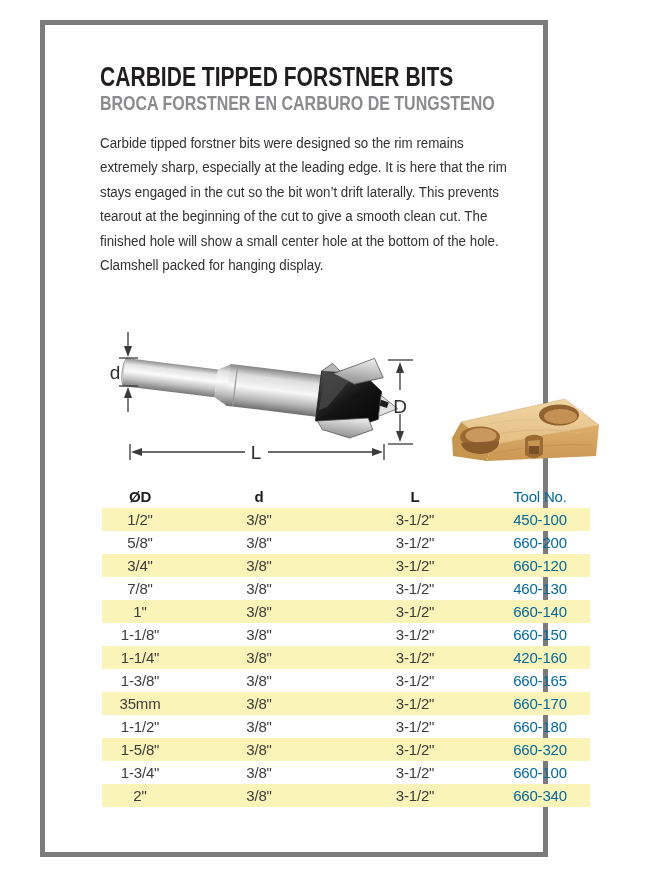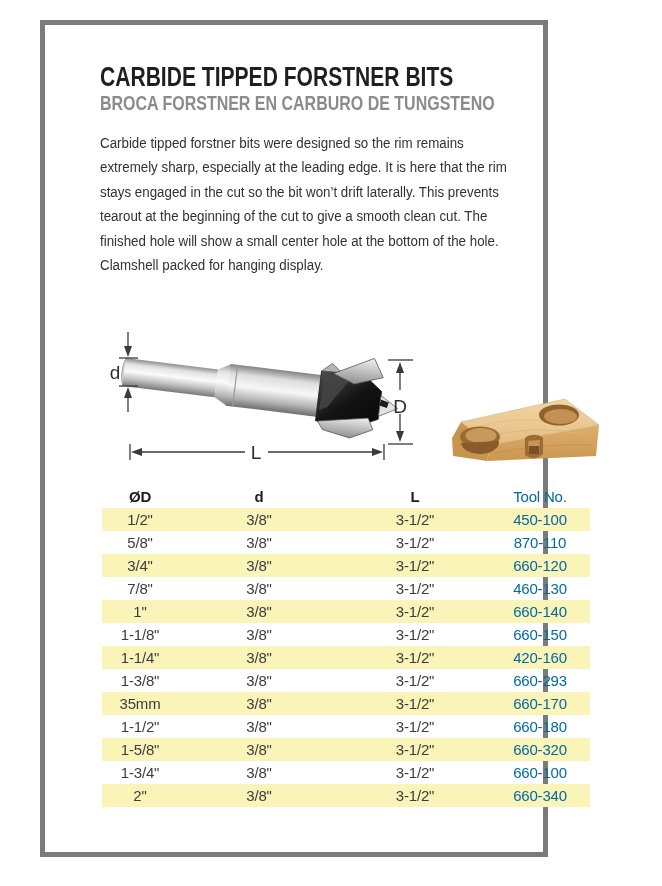--- a/index.html
+++ b/index.html
@@ -169,21 +169,21 @@
         <div class="t-row alt">
     <div class="c c1">1/2"</div>
     <div class="c c2">3/8"</div>
     <div class="c c3">3-1/2"</div>
     <div class="c c4">450-100</div>
   </div>
         <div class="t-row">
     <div class="c c1">5/8"</div>
     <div class="c c2">3/8"</div>
     <div class="c c3">3-1/2"</div>
-    <div class="c c4">870-110</div>
+    <div class="c c4">660-200</div>
   </div>
         <div class="t-row alt">
     <div class="c c1">3/4"</div>
     <div class="c c2">3/8"</div>
     <div class="c c3">3-1/2"</div>
     <div class="c c4">660-120</div>
   </div>
         <div class="t-row">
     <div class="c c1">7/8"</div>
     <div class="c c2">3/8"</div>
@@ -205,21 +205,21 @@
         <div class="t-row alt">
     <div class="c c1">1-1/4"</div>
     <div class="c c2">3/8"</div>
     <div class="c c3">3-1/2"</div>
     <div class="c c4">420-160</div>
   </div>
         <div class="t-row">
     <div class="c c1">1-3/8"</div>
     <div class="c c2">3/8"</div>
     <div class="c c3">3-1/2"</div>
-    <div class="c c4">660-293</div>
+    <div class="c c4">660-165</div>
   </div>
         <div class="t-row alt">
     <div class="c c1">35mm</div>
     <div class="c c2">3/8"</div>
     <div class="c c3">3-1/2"</div>
     <div class="c c4">660-170</div>
   </div>
         <div class="t-row">
     <div class="c c1">1-1/2"</div>
     <div class="c c2">3/8"</div>

